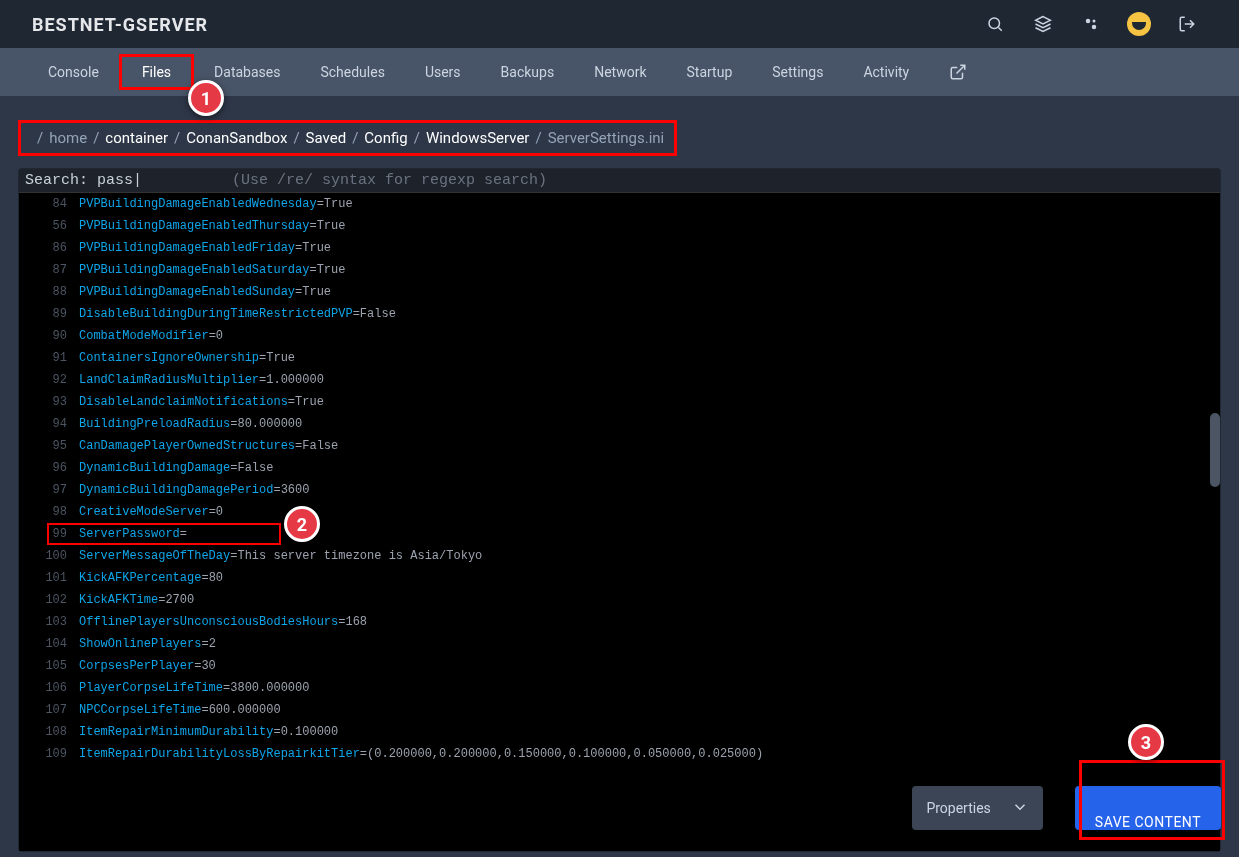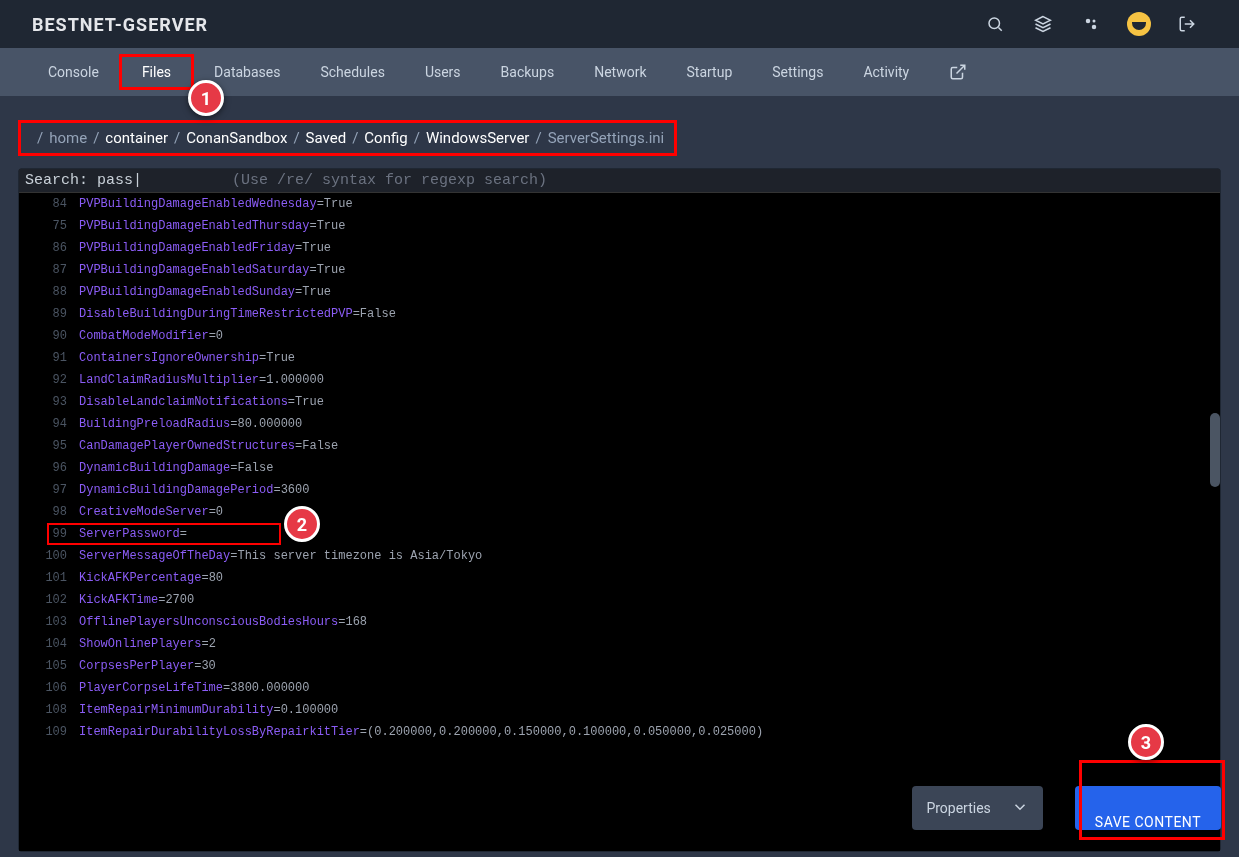--- a/index.html
+++ b/index.html
@@ -19,21 +19,21 @@
 .breadcrumb-box { margin-top: 24px; border: 3px solid #ff0000; display: inline-flex; padding: 6px 10px; align-items: center; font-size: 15px; }
 .breadcrumb-box .sep { color: #94a3b8; margin: 0 6px; }
 .breadcrumb-box .crumb { color: #fff; }
 .breadcrumb-box .crumb.dim { color: #94a3b8; }
 .editor-wrap { margin-top: 12px; border: 1px solid #1f2733; border-radius: 4px; background: #111; }
 .search-bar { height: 24px; background: #1e222a; display: flex; align-items: center; font-family: "Consolas","Courier New",monospace; font-size: 15px; padding: 0 6px; color: #c8d0d8; border-bottom: 1px solid #333; }
 .search-bar .hint { margin-left: 90px; color: #6b7280; }
 .code-area { height: 658px; overflow-y: auto; background: #000; font-family: "Consolas","Courier New",monospace; font-size: 12px; position: relative; }
 .code-line { display: flex; height: 22px; align-items: center; white-space: pre; }
 .gutter { width: 60px; text-align: right; padding-right: 12px; color: #4b5563; user-select: none; }
-.ck { color: #8b5cf6; }
+.ck { color: #0ea5e9; }
 .cv { color: #9ca3af; }
 .ce { color: #9ca3af; }
 .highlight-line { position: absolute; border: 2px solid #ff0000; height: 22px; left: 28px; width: 234px; pointer-events:none; }
 .footer-actions { position: absolute; right: 18px; top: 786px; display: flex; gap: 32px; align-items: center; }
 .select-box { background: #3b4556; color: #cbd5e1; height: 44px; display: flex; align-items: center; padding: 0 14px; border-radius: 4px; font-size: 14px; gap: 20px; cursor: pointer; }
 .save-btn { background: #2563eb; color: #fff; height: 44px; padding: 0 20px; border-radius: 4px; font-size: 14px; letter-spacing: .5px; display: flex; align-items: flex-end; cursor: pointer; }
 .save-highlight { position: absolute; border: 3px solid #ff0000; right: 14px; top: 760px; width: 146px; height: 80px; pointer-events:none; }
 svg { width: 18px; height: 18px; }
 .scroll-thumb { position:absolute; right:0; top:220px; width:10px; height:74px; background:#4b5563; border-radius:5px; }
 </style>
@@ -111,21 +111,21 @@
 
   <div class="editor-wrap">
     <div class="search-bar">
       <span>Search:</span>&nbsp;
       <span>pass|</span>
       <span class="hint">(Use /re/ syntax for regexp search)</span>
     </div>
     <div class="code-area" id="code-area">
       <div class="scroll-thumb"></div>
     <div class="code-line"><span class="gutter">84</span><span><span class="ck">PVPBuildingDamageEnabledWednesday</span><span class="ce">=</span><span class="cv">True</span></span></div>
-        <div class="code-line"><span class="gutter">75</span><span><span class="ck">PVPBuildingDamageEnabledThursday</span><span class="ce">=</span><span class="cv">True</span></span></div>
+        <div class="code-line"><span class="gutter">56</span><span><span class="ck">PVPBuildingDamageEnabledThursday</span><span class="ce">=</span><span class="cv">True</span></span></div>
         <div class="code-line"><span class="gutter">86</span><span><span class="ck">PVPBuildingDamageEnabledFriday</span><span class="ce">=</span><span class="cv">True</span></span></div>
         <div class="code-line"><span class="gutter">87</span><span><span class="ck">PVPBuildingDamageEnabledSaturday</span><span class="ce">=</span><span class="cv">True</span></span></div>
         <div class="code-line"><span class="gutter">88</span><span><span class="ck">PVPBuildingDamageEnabledSunday</span><span class="ce">=</span><span class="cv">True</span></span></div>
         <div class="code-line"><span class="gutter">89</span><span><span class="ck">DisableBuildingDuringTimeRestrictedPVP</span><span class="ce">=</span><span class="cv">False</span></span></div>
         <div class="code-line"><span class="gutter">90</span><span><span class="ck">CombatModeModifier</span><span class="ce">=</span><span class="cv">0</span></span></div>
         <div class="code-line"><span class="gutter">91</span><span><span class="ck">ContainersIgnoreOwnership</span><span class="ce">=</span><span class="cv">True</span></span></div>
         <div class="code-line"><span class="gutter">92</span><span><span class="ck">LandClaimRadiusMultiplier</span><span class="ce">=</span><span class="cv">1.000000</span></span></div>
         <div class="code-line"><span class="gutter">93</span><span><span class="ck">DisableLandclaimNotifications</span><span class="ce">=</span><span class="cv">True</span></span></div>
         <div class="code-line"><span class="gutter">94</span><span><span class="ck">BuildingPreloadRadius</span><span class="ce">=</span><span class="cv">80.000000</span></span></div>
         <div class="code-line"><span class="gutter">95</span><span><span class="ck">CanDamagePlayerOwnedStructures</span><span class="ce">=</span><span class="cv">False</span></span></div>
@@ -134,20 +134,21 @@
         <div class="code-line"><span class="gutter">98</span><span><span class="ck">CreativeModeServer</span><span class="ce">=</span><span class="cv">0</span></span></div>
         <div class="code-line"><span class="gutter">99</span><span><span class="ck">ServerPassword</span><span class="ce">=</span><span class="cv"></span></span></div>
         <div class="highlight-line" style="top: 330px;"></div>
         <div class="code-line"><span class="gutter">100</span><span><span class="ck">ServerMessageOfTheDay</span><span class="ce">=</span><span class="cv">This server timezone is Asia/Tokyo</span></span></div>
         <div class="code-line"><span class="gutter">101</span><span><span class="ck">KickAFKPercentage</span><span class="ce">=</span><span class="cv">80</span></span></div>
         <div class="code-line"><span class="gutter">102</span><span><span class="ck">KickAFKTime</span><span class="ce">=</span><span class="cv">2700</span></span></div>
         <div class="code-line"><span class="gutter">103</span><span><span class="ck">OfflinePlayersUnconsciousBodiesHours</span><span class="ce">=</span><span class="cv">168</span></span></div>
         <div class="code-line"><span class="gutter">104</span><span><span class="ck">ShowOnlinePlayers</span><span class="ce">=</span><span class="cv">2</span></span></div>
         <div class="code-line"><span class="gutter">105</span><span><span class="ck">CorpsesPerPlayer</span><span class="ce">=</span><span class="cv">30</span></span></div>
         <div class="code-line"><span class="gutter">106</span><span><span class="ck">PlayerCorpseLifeTime</span><span class="ce">=</span><span class="cv">3800.000000</span></span></div>
+        <div class="code-line"><span class="gutter">107</span><span><span class="ck">NPCCorpseLifeTime</span><span class="ce">=</span><span class="cv">600.000000</span></span></div>
         <div class="code-line"><span class="gutter">108</span><span><span class="ck">ItemRepairMinimumDurability</span><span class="ce">=</span><span class="cv">0.100000</span></span></div>
         <div class="code-line"><span class="gutter">109</span><span><span class="ck">ItemRepairDurabilityLossByRepairkitTier</span><span class="ce">=</span><span class="cv">(0.200000,0.200000,0.150000,0.100000,0.050000,0.025000)</span></span></div>
       </div>
   </div>
 </div>
 
 <div class="annot" style="left:284px; top:506px;">2</div>
 
 <div class="footer-actions">
   <div class="select-box">

